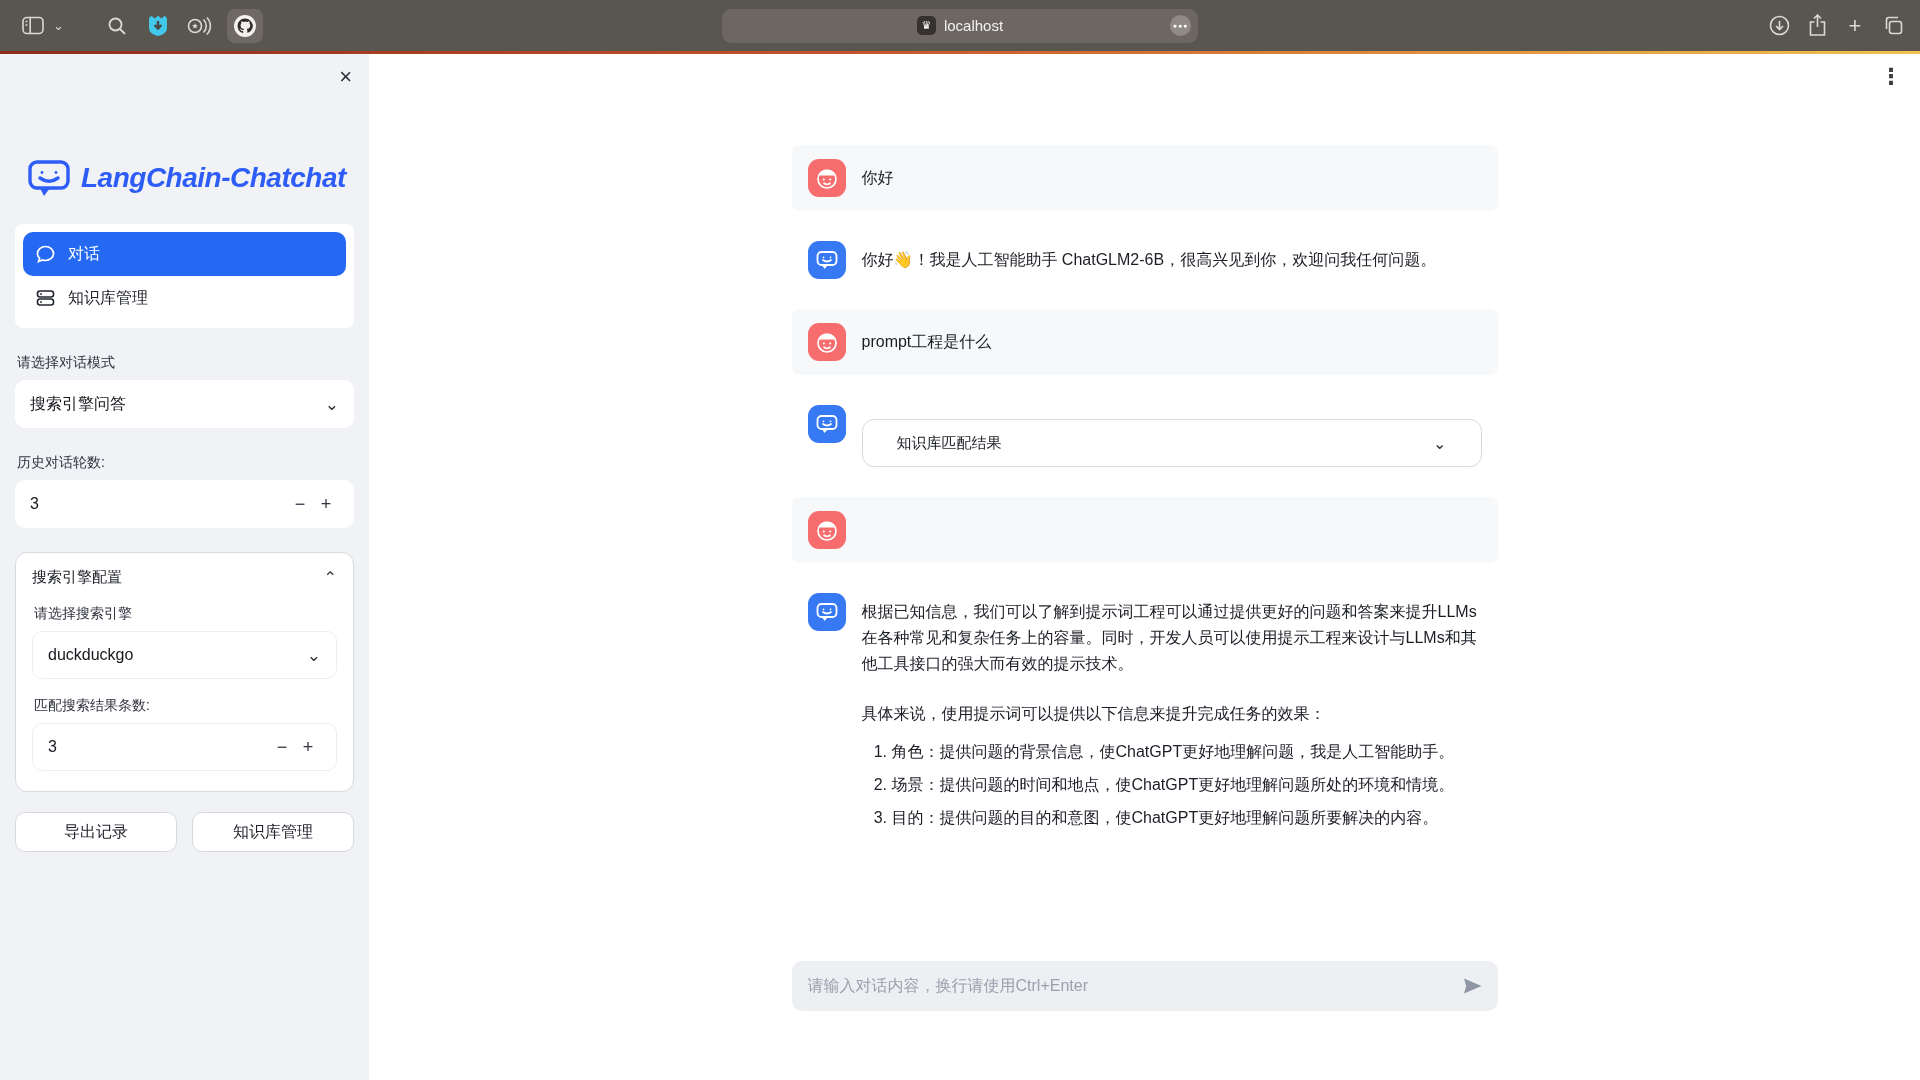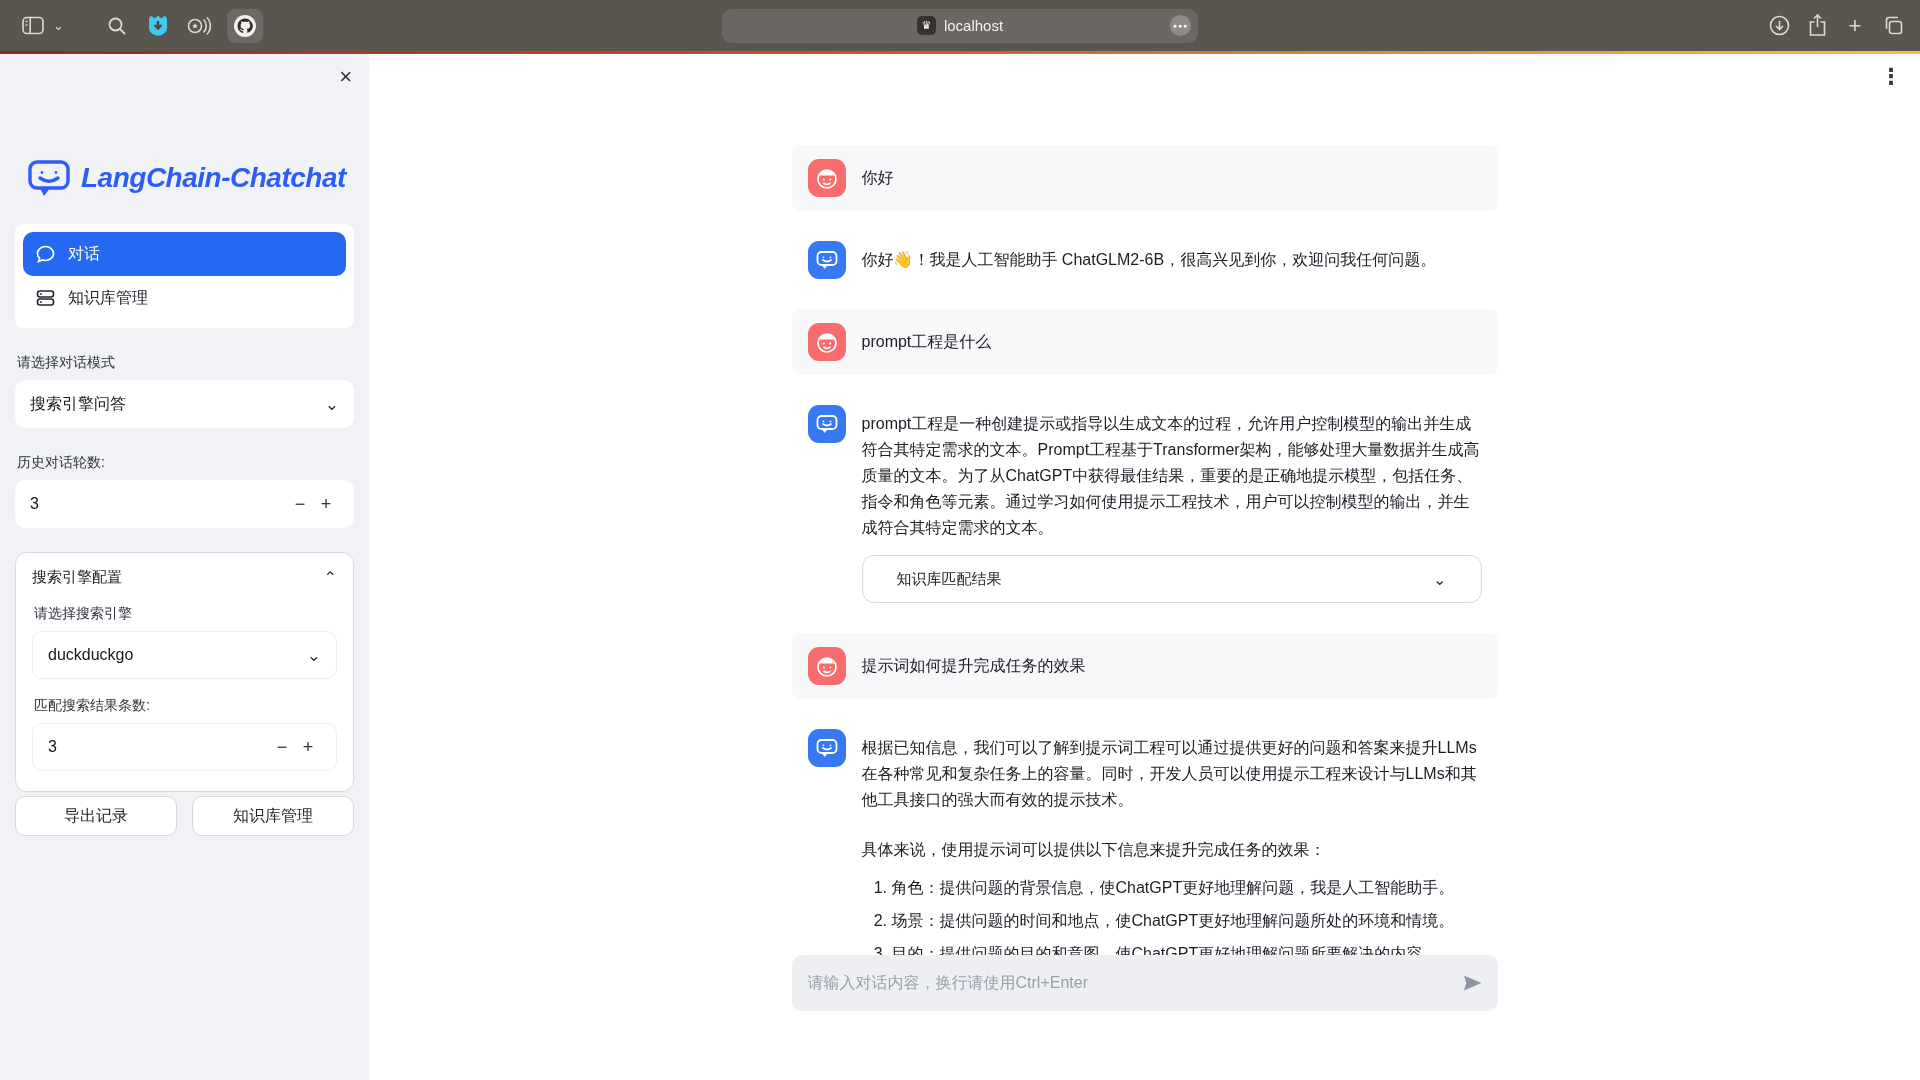--- a/index.html
+++ b/index.html
@@ -47,21 +47,21 @@
     display:flex; align-items:center; padding:0 15px; font-size:16px; color:#16181d; }
   .select-box .chev { margin-left:auto; font-size:17px; color:#2e3137; }
   .stepper .val { flex:1; }
   .step-btn { width:26px; text-align:center; font-size:18px; color:#31333f; }
   .expander-card { background:#fff; border:1px solid #d9dade; border-radius:12px;
     margin-top:24px; padding:15px 16px 20px; }
   .expander-head { display:flex; align-items:center; font-size:15px; color:#1b1e24; }
   .expander-head .chev { margin-left:auto; font-size:16px; color:#2e3137; }
   .expander-card .field-label { margin-top:18px; }
   .expander-card .select-box, .expander-card .stepper { border:1px solid #eceef2; }
-  .btn-row { display:flex; gap:15px; margin-top:4px; }
+  .btn-row { display:flex; gap:15px; margin-top:20px; }
   .side-btn { flex:1; height:40px; background:#fff; border:1px solid #d6d8de;
     border-radius:10px; font-size:16px; color:#1f222a;
     display:flex; align-items:center; justify-content:center; }
 
   
   .main { position:absolute; left:369px; top:54px; right:0; bottom:0; background:#fff; }
   .kebab { position:absolute; top:10px; right:18px; font-size:22px;
     font-weight:bold; color:#3a3d42; }
   .chat-wrap { position:absolute; left:50%; transform:translateX(-50%);
     width:706px; top:0; bottom:0; }
@@ -76,21 +76,21 @@
   .bubble-text { font-size:16px; line-height:26px; color:#1c1e26; padding-top:6px; }
   .bot-col { flex:1; min-width:0; }
   .kb-expander { margin-top:14px; height:48px; border:1px solid #d9dade;
     border-radius:12px; display:flex; align-items:center; padding:0 34px;
     font-size:15px; color:#1b1e24; }
   .kb-expander .chev { margin-left:auto; font-size:16px; color:#2e3137; }
   .bubble-text p { margin:0 0 24px; }
   .bubble-text p.tight { margin-bottom:12px; }
   .bubble-text ol { margin:0; padding-left:30px; }
   .bubble-text li { margin-bottom:7px; }
-  .input-bar { position:absolute; left:0; right:0; bottom:69px; height:56px;
+  .input-bar { position:absolute; left:0; right:0; bottom:69px; height:50px;
     background:#edeff3; border-radius:10px; display:flex; align-items:center;
     padding:0 16px; }
   .input-bar input { flex:1; border:none; background:transparent; outline:none;
     font-size:16px; color:#1c1e26; font-family:inherit; }
   .input-bar input::placeholder { color:#9aa1ad; opacity:1; }
   .send-btn { display:flex; align-items:center; }
   svg { display:block; }
 </style>
 </head>
 <body>
@@ -291,39 +291,37 @@
         <span class="avatar bot">
           <svg width="26" height="26" viewBox="0 0 26 26" fill="none" stroke="#fff" stroke-width="1.8" stroke-linecap="round" stroke-linejoin="round">
             <rect x="3.5" y="5" width="19" height="13" rx="4"></rect>
             <circle cx="9.5" cy="10.3" r="0.9" fill="#fff" stroke="none"></circle>
             <circle cx="16.5" cy="10.3" r="0.9" fill="#fff" stroke="none"></circle>
             <path d="M9,13 Q13,16 17,13"></path>
             <path d="M8,18 L10.5,22 L14,18" fill="#fff" stroke="none"></path>
           </svg>
         </span>
         <div class="bot-col">
-          <div class="bubble-text">prompt工程是一种创建提示或指导以生成文本的过程，允许用户控制模型的输出并生成符合其特定需求的文本。Prompt工程基于Transformer架构，能够处理大量数据并生成高质量的文本。为了从ChatGPT中获得最佳结果，重要的是正确地提示模型，包括任务、指令和角色等元素。通过学习如何使用提示工程技术，用户可以控制模型的输出，并生成符合其特定需求的文本。</div>
           <div class="kb-expander">
             <span>知识库匹配结果</span>
             <span class="chev">⌄</span>
           </div>
         </div>
       </div>
 
       <div class="msg user">
         <span class="avatar user">
           <svg width="26" height="26" viewBox="0 0 26 26" fill="none" stroke="#fff" stroke-width="1.7" stroke-linecap="round">
             <circle cx="13" cy="14" r="9"></circle>
             <path d="M5.5,10.5 Q8,4.5 13,5 Q18,4.5 20.5,10.5" fill="#fff" stroke="none"></path>
             <circle cx="9.8" cy="14.5" r="1.1" fill="#fff" stroke="none"></circle>
             <circle cx="16.2" cy="14.5" r="1.1" fill="#fff" stroke="none"></circle>
             <path d="M10,18.2 Q13,20.4 16,18.2"></path>
           </svg>
         </span>
-        <div class="bubble-text">提示词如何提升完成任务的效果</div>
       </div>
 
       <div class="msg assistant">
         <span class="avatar bot">
           <svg width="26" height="26" viewBox="0 0 26 26" fill="none" stroke="#fff" stroke-width="1.8" stroke-linecap="round" stroke-linejoin="round">
             <rect x="3.5" y="5" width="19" height="13" rx="4"></rect>
             <circle cx="9.5" cy="10.3" r="0.9" fill="#fff" stroke="none"></circle>
             <circle cx="16.5" cy="10.3" r="0.9" fill="#fff" stroke="none"></circle>
             <path d="M9,13 Q13,16 17,13"></path>
             <path d="M8,18 L10.5,22 L14,18" fill="#fff" stroke="none"></path>

